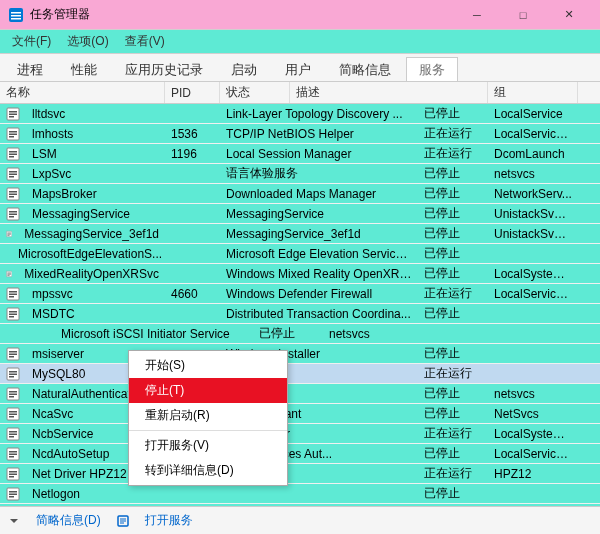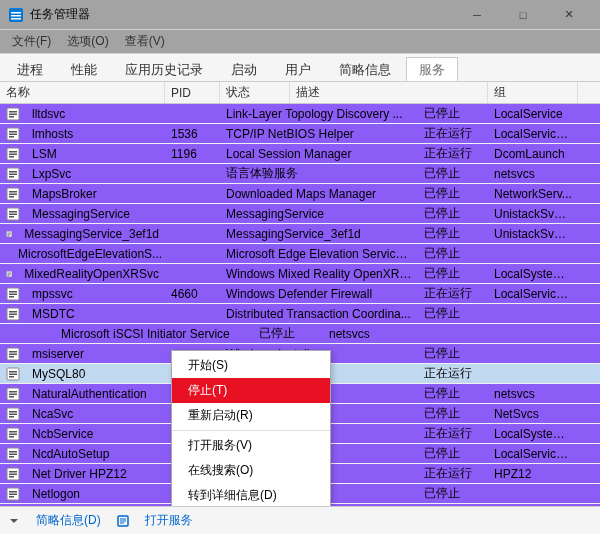--- a/index.html
+++ b/index.html
@@ -7,21 +7,21 @@
       font-family: 'Microsoft YaHei', 'Segoe UI', sans-serif;
       font-size: 12px;
       background: #f0f0f0;
       width: 600px;
       height: 534px;
       overflow: hidden;
     }
 
     
     .title-bar {
-      background: #a3a3a3;
+      background: #f9a8d4;
       border-bottom: 1px solid #d0d0d0;
       display: flex;
       align-items: center;
       height: 30px;
       padding: 0 8px;
       justify-content: space-between;
     }
     .title-bar-left {
       display: flex;
       align-items: center;
@@ -45,21 +45,21 @@
       display: flex;
       align-items: center;
       justify-content: center;
       cursor: pointer;
       font-size: 11px;
       color: #333;
     }
 
     
     .menu-bar {
-      background: #a3a3a3;
+      background: #5eead4;
       border-bottom: 1px solid #d0d0d0;
       display: flex;
       align-items: center;
       height: 24px;
       padding: 0 4px;
     }
     .menu-item {
       padding: 2px 8px;
       cursor: pointer;
       font-size: 12px;
@@ -89,21 +89,21 @@
     }
     .tab.active {
       background: #ffffff;
       border-color: #cccccc;
       color: #737373;
       margin-top: 37px;
     }
 
     
     .table-container {
-      background: #8b5cf6;
+      background: #5eead4;
       overflow: hidden;
       position: relative;
       height: calc(534px - 30px - 24px - 28px - 28px);
     }
 
     .table-header {
       display: flex;
       background: #f5f5f5;
       border-bottom: 1px solid #cccccc;
       height: 22px;
@@ -182,21 +182,20 @@
     .context-menu {
       position: absolute;
       left: 128px;
       top: 268px;
       background: #ffffff;
       border: 1px solid #aaa;
       box-shadow: 2px 2px 6px rgba(0,0,0,0.2);
       width: 160px;
       z-index: 100;
       padding: 2px 0;
-      margin-left: 43px;
     }
     .context-menu-item {
       padding: 4px 16px;
       font-size: 12px;
       color: #000;
       cursor: pointer;
       white-space: nowrap;
     }
     .context-menu-item.highlighted {
       background: #e81123;
@@ -552,21 +551,20 @@
         <div class="td group"></div>
       </div>
     </div>
 
   <div class="context-menu">
   <div class="context-menu-item">开始(S)</div>
       <div class="context-menu-item highlighted">停止(T)</div>
       <div class="context-menu-item">重新启动(R)</div>
       <div class="context-menu-separator"></div>
       <div class="context-menu-item">打开服务(V)</div>
-      <div class="context-menu-item">在线搜索(O)</div>
       <div class="context-menu-item">转到详细信息(D)</div>
     </div>
 </div>
 
 <div class="status-bar">
   <div class="status-item">
     <svg width="12" height="12" viewBox="0 0 12 12">
       <polygon points="6,8 2,4 10,4" fill="#555"></polygon>
     </svg>
     <span style="cursor:pointer;color:#0066cc;">简略信息(D)</span>

